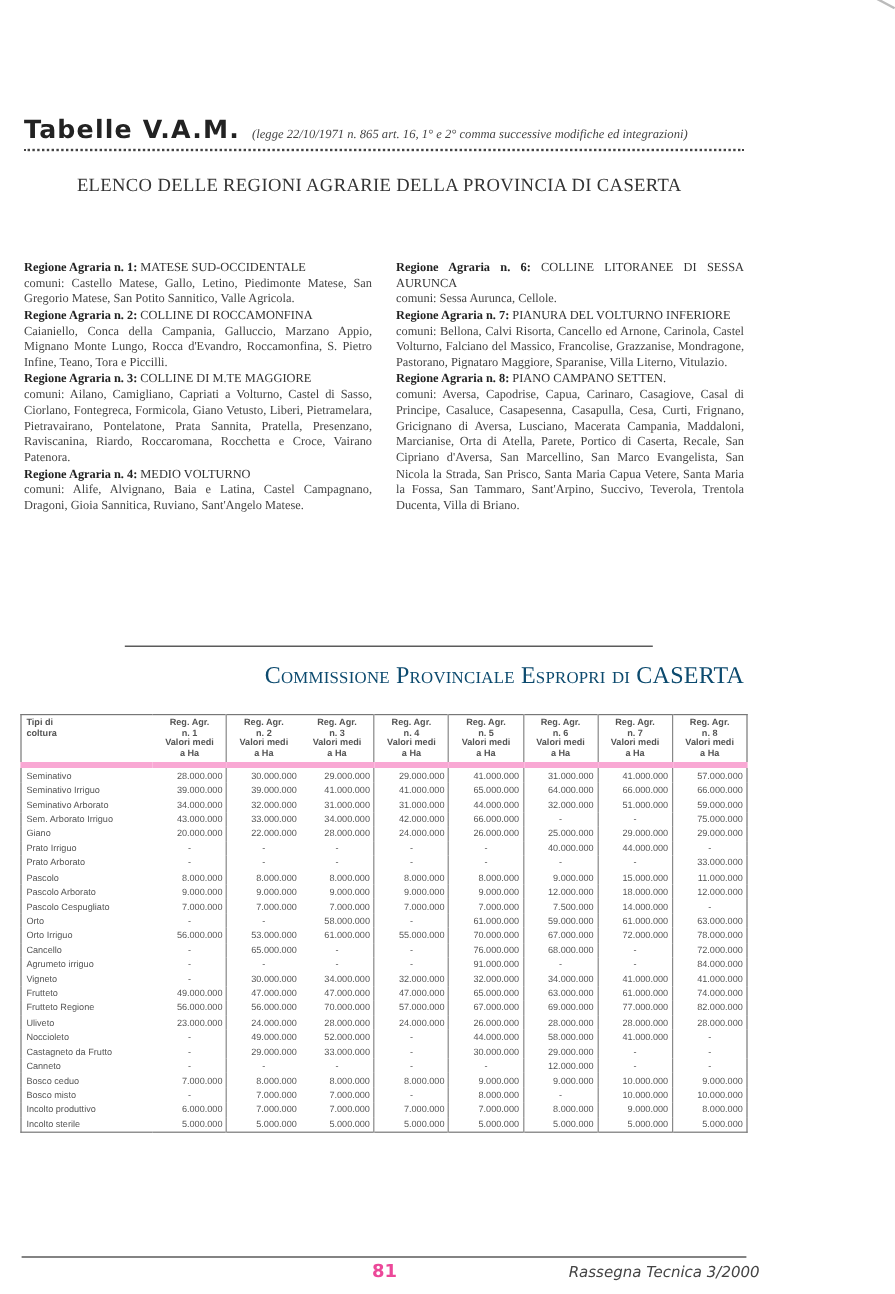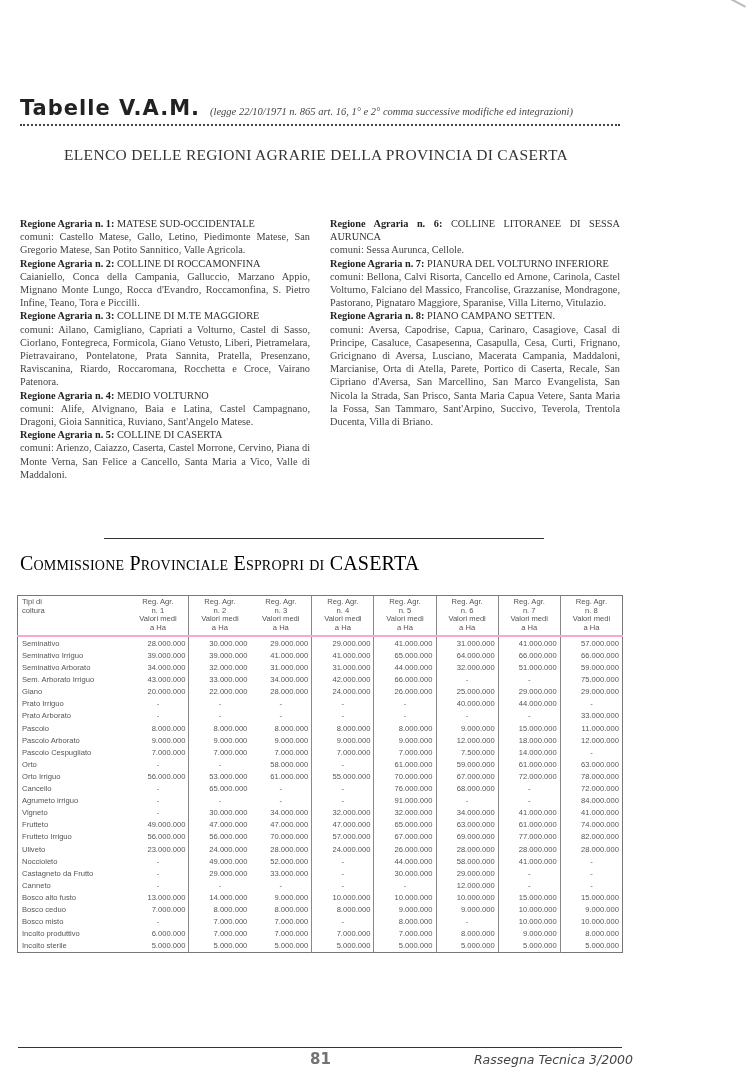--- a/index.html
+++ b/index.html
@@ -9,30 +9,30 @@
   .header-line { display:flex; align-items:baseline; gap:10px; }
   .hdr-title { font-family:"DejaVu Sans", sans-serif; font-weight:bold; font-size:21px; letter-spacing:1px; color:#222; }
   .hdr-sub { font-style:italic; font-size:10.5px; color:#444; }
   .dotted { border-bottom:2px dotted #444; margin-top:4px; height:0; }
   .elenco { position:absolute; left:16px; top:146px; width:600px; text-align:center; font-size:15.5px; letter-spacing:0.3px; color:#333; }
   .cols { position:absolute; left:20px; top:188px; width:600px; display:flex; justify-content:space-between; }
   .col { width:290px; font-size:10.3px; line-height:13.2px; text-align:justify; color:#444;margin-top:29px; }
   .reg-head b { font-weight:bold; color:#222; }
   .reg-name { color:#333; }
   .rule-mid { position:absolute; left:104px; top:538px; width:440px; height:0; border-top:1.5px solid #333; }
-  .commissione { position:absolute; left:20px; top:552px; width:600px; text-align:left; font-size:20px; font-variant:small-caps; color:#000000; letter-spacing:0.2px; }
+  .commissione { position:absolute; left:20px; top:552px; width:600px; text-align:right; font-size:20px; font-variant:small-caps; color:#0c4a6e; letter-spacing:0.2px; }
   .tbl { position:absolute; left:17px; top:595px; width:606px; border-collapse:collapse; font-family:"Liberation Sans", sans-serif; font-size:7.6px; color:#555; border:1.2px solid #777; }
-  .tbl th { font-weight:normal; text-align:center; line-height:8.6px; padding:2px 1px 3px; vertical-align:top; border-bottom:2px solid #f9a8d4;margin-left:41px; }
+  .tbl th { font-weight:bold; text-align:center; line-height:8.6px; padding:2px 1px 3px; vertical-align:top; border-bottom:5px solid #f9a8d4;margin-left:41px; }
   .tbl th.first { text-align:left; padding-left:4px; }
   .tbl td { height:12.1px; padding:0 3px; text-align:right; white-space:nowrap; }
   .tbl td.lbl { text-align:left; padding-left:4px; }
   .tbl td.dash, .tbl td.c { text-align:center; }
   .tbl .vl { border-left:1px solid #888; }
   .rule-bottom { position:absolute; left:18px; top:1047px; width:604px; border-top:1.5px solid #333; }
-  .page-num { position:absolute; left:310px; top:1050px; font-family:"DejaVu Sans", sans-serif; font-weight:bold; font-size:15px; color:#737373; }
+  .page-num { position:absolute; left:310px; top:1050px; font-family:"DejaVu Sans", sans-serif; font-weight:bold; font-size:15px; color:#ec4899; }
   .journal { position:absolute; right:113px; top:1052px; font-family:"DejaVu Sans", sans-serif; font-style:italic; font-size:12.5px; color:#444; }
 </style>
 </head>
 <body>
 
 <div class="corner-mark"></div>
 
 <div class="header">
   <div class="header-line">
     <span class="hdr-title">Tabelle V.A.M.</span>
@@ -42,21 +42,20 @@
 </div>
 
 <div class="elenco">ELENCO DELLE REGIONI AGRARIE DELLA PROVINCIA DI CASERTA</div>
 
 <div class="cols">
   <div class="col">
     <div class="reg"><span class="reg-head"><b>Regione Agraria n. 1:</b> <span class="reg-name">MATESE SUD-OCCIDENTALE</span></span><br><span>comuni: Castello Matese, Gallo, Letino, Piedimonte Matese, San Gregorio Matese, San Potito Sannitico, Valle Agricola.</span></div>
     <div class="reg"><span class="reg-head"><b>Regione Agraria n. 2:</b> <span class="reg-name">COLLINE DI ROCCAMONFINA</span></span><br><span>Caianiello, Conca della Campania, Galluccio, Marzano Appio, Mignano Monte Lungo, Rocca d'Evandro, Roccamonfina, S. Pietro Infine, Teano, Tora e Piccilli.</span></div>
     <div class="reg"><span class="reg-head"><b>Regione Agraria n. 3:</b> <span class="reg-name">COLLINE DI M.TE MAGGIORE</span></span><br><span>comuni: Ailano, Camigliano, Capriati a Volturno, Castel di Sasso, Ciorlano, Fontegreca, Formicola, Giano Vetusto, Liberi, Pietramelara, Pietravairano, Pontelatone, Prata Sannita, Pratella, Presenzano, Raviscanina, Riardo, Roccaromana, Rocchetta e Croce, Vairano Patenora.</span></div>
     <div class="reg"><span class="reg-head"><b>Regione Agraria n. 4:</b> <span class="reg-name">MEDIO VOLTURNO</span></span><br><span>comuni: Alife, Alvignano, Baia e Latina, Castel Campagnano, Dragoni, Gioia Sannitica, Ruviano, Sant'Angelo Matese.</span></div>
-    <div class="reg"><span class="reg-head"><b>Regione Agraria n. 5:</b> <span class="reg-name">COLLINE DI CASERTA</span></span><br><span>comuni: Arienzo, Caiazzo, Caserta, Castel Morrone, Cervino, Piana di Monte Verna, San Felice a Cancello, Santa Maria a Vico, Valle di Maddaloni.</span></div>
   </div>
   <div class="col">
     <div class="reg"><span class="reg-head"><b>Regione Agraria n. 6:</b> <span class="reg-name">COLLINE LITORANEE DI SESSA AURUNCA</span></span><br><span>comuni: Sessa Aurunca, Cellole.</span></div>
     <div class="reg"><span class="reg-head"><b>Regione Agraria n. 7:</b> <span class="reg-name">PIANURA DEL VOLTURNO INFERIORE</span></span><br><span>comuni: Bellona, Calvi Risorta, Cancello ed Arnone, Carinola, Castel Volturno, Falciano del Massico, Francolise, Grazzanise, Mondragone, Pastorano, Pignataro Maggiore, Sparanise, Villa Literno, Vitulazio.</span></div>
     <div class="reg"><span class="reg-head"><b>Regione Agraria n. 8:</b> <span class="reg-name">PIANO CAMPANO SETTEN.</span></span><br><span>comuni: Aversa, Capodrise, Capua, Carinaro, Casagiove, Casal di Principe, Casaluce, Casapesenna, Casapulla, Cesa, Curti, Frignano, Gricignano di Aversa, Lusciano, Macerata Campania, Maddaloni, Marcianise, Orta di Atella, Parete, Portico di Caserta, Recale, San Cipriano d'Aversa, San Marcellino, San Marco Evangelista, San Nicola la Strada, San Prisco, Santa Maria Capua Vetere, Santa Maria la Fossa, San Tammaro, Sant'Arpino, Succivo, Teverola, Trentola Ducenta, Villa di Briano.</span></div>
   </div>
 </div>
 
 <div class="rule-mid"></div>
 <div class="commissione">Commissione Provinciale Espropri di CASERTA</div>
@@ -246,21 +245,21 @@
         <td>49.000.000</td>
         <td class="vl">47.000.000</td>
         <td>47.000.000</td>
         <td class="vl">47.000.000</td>
         <td class="vl">65.000.000</td>
         <td class="vl">63.000.000</td>
         <td class="vl">61.000.000</td>
         <td class="vl">74.000.000</td>
       </tr>
       <tr>
-        <td class="lbl">Frutteto Irriguo</td>
+        <td class="lbl">Frutteto Regione</td>
         <td>56.000.000</td>
         <td class="vl">56.000.000</td>
         <td>70.000.000</td>
         <td class="vl">57.000.000</td>
         <td class="vl">67.000.000</td>
         <td class="vl">69.000.000</td>
         <td class="vl">77.000.000</td>
         <td class="vl">82.000.000</td>
       </tr>
       <tr>
@@ -301,31 +300,20 @@
         <td class="dash">-</td>
         <td class="vl dash">-</td>
         <td class="dash">-</td>
         <td class="vl dash">-</td>
         <td class="vl dash">-</td>
         <td class="vl">12.000.000</td>
         <td class="vl dash">-</td>
         <td class="vl dash">-</td>
       </tr>
       <tr>
-        <td class="lbl">Bosco alto fusto</td>
-        <td>13.000.000</td>
-        <td class="vl">14.000.000</td>
-        <td>9.000.000</td>
-        <td class="vl">10.000.000</td>
-        <td class="vl">10.000.000</td>
-        <td class="vl">10.000.000</td>
-        <td class="vl">15.000.000</td>
-        <td class="vl">15.000.000</td>
-      </tr>
-      <tr>
         <td class="lbl">Bosco ceduo</td>
         <td>7.000.000</td>
         <td class="vl">8.000.000</td>
         <td>8.000.000</td>
         <td class="vl">8.000.000</td>
         <td class="vl">9.000.000</td>
         <td class="vl">9.000.000</td>
         <td class="vl">10.000.000</td>
         <td class="vl">9.000.000</td>
       </tr>

